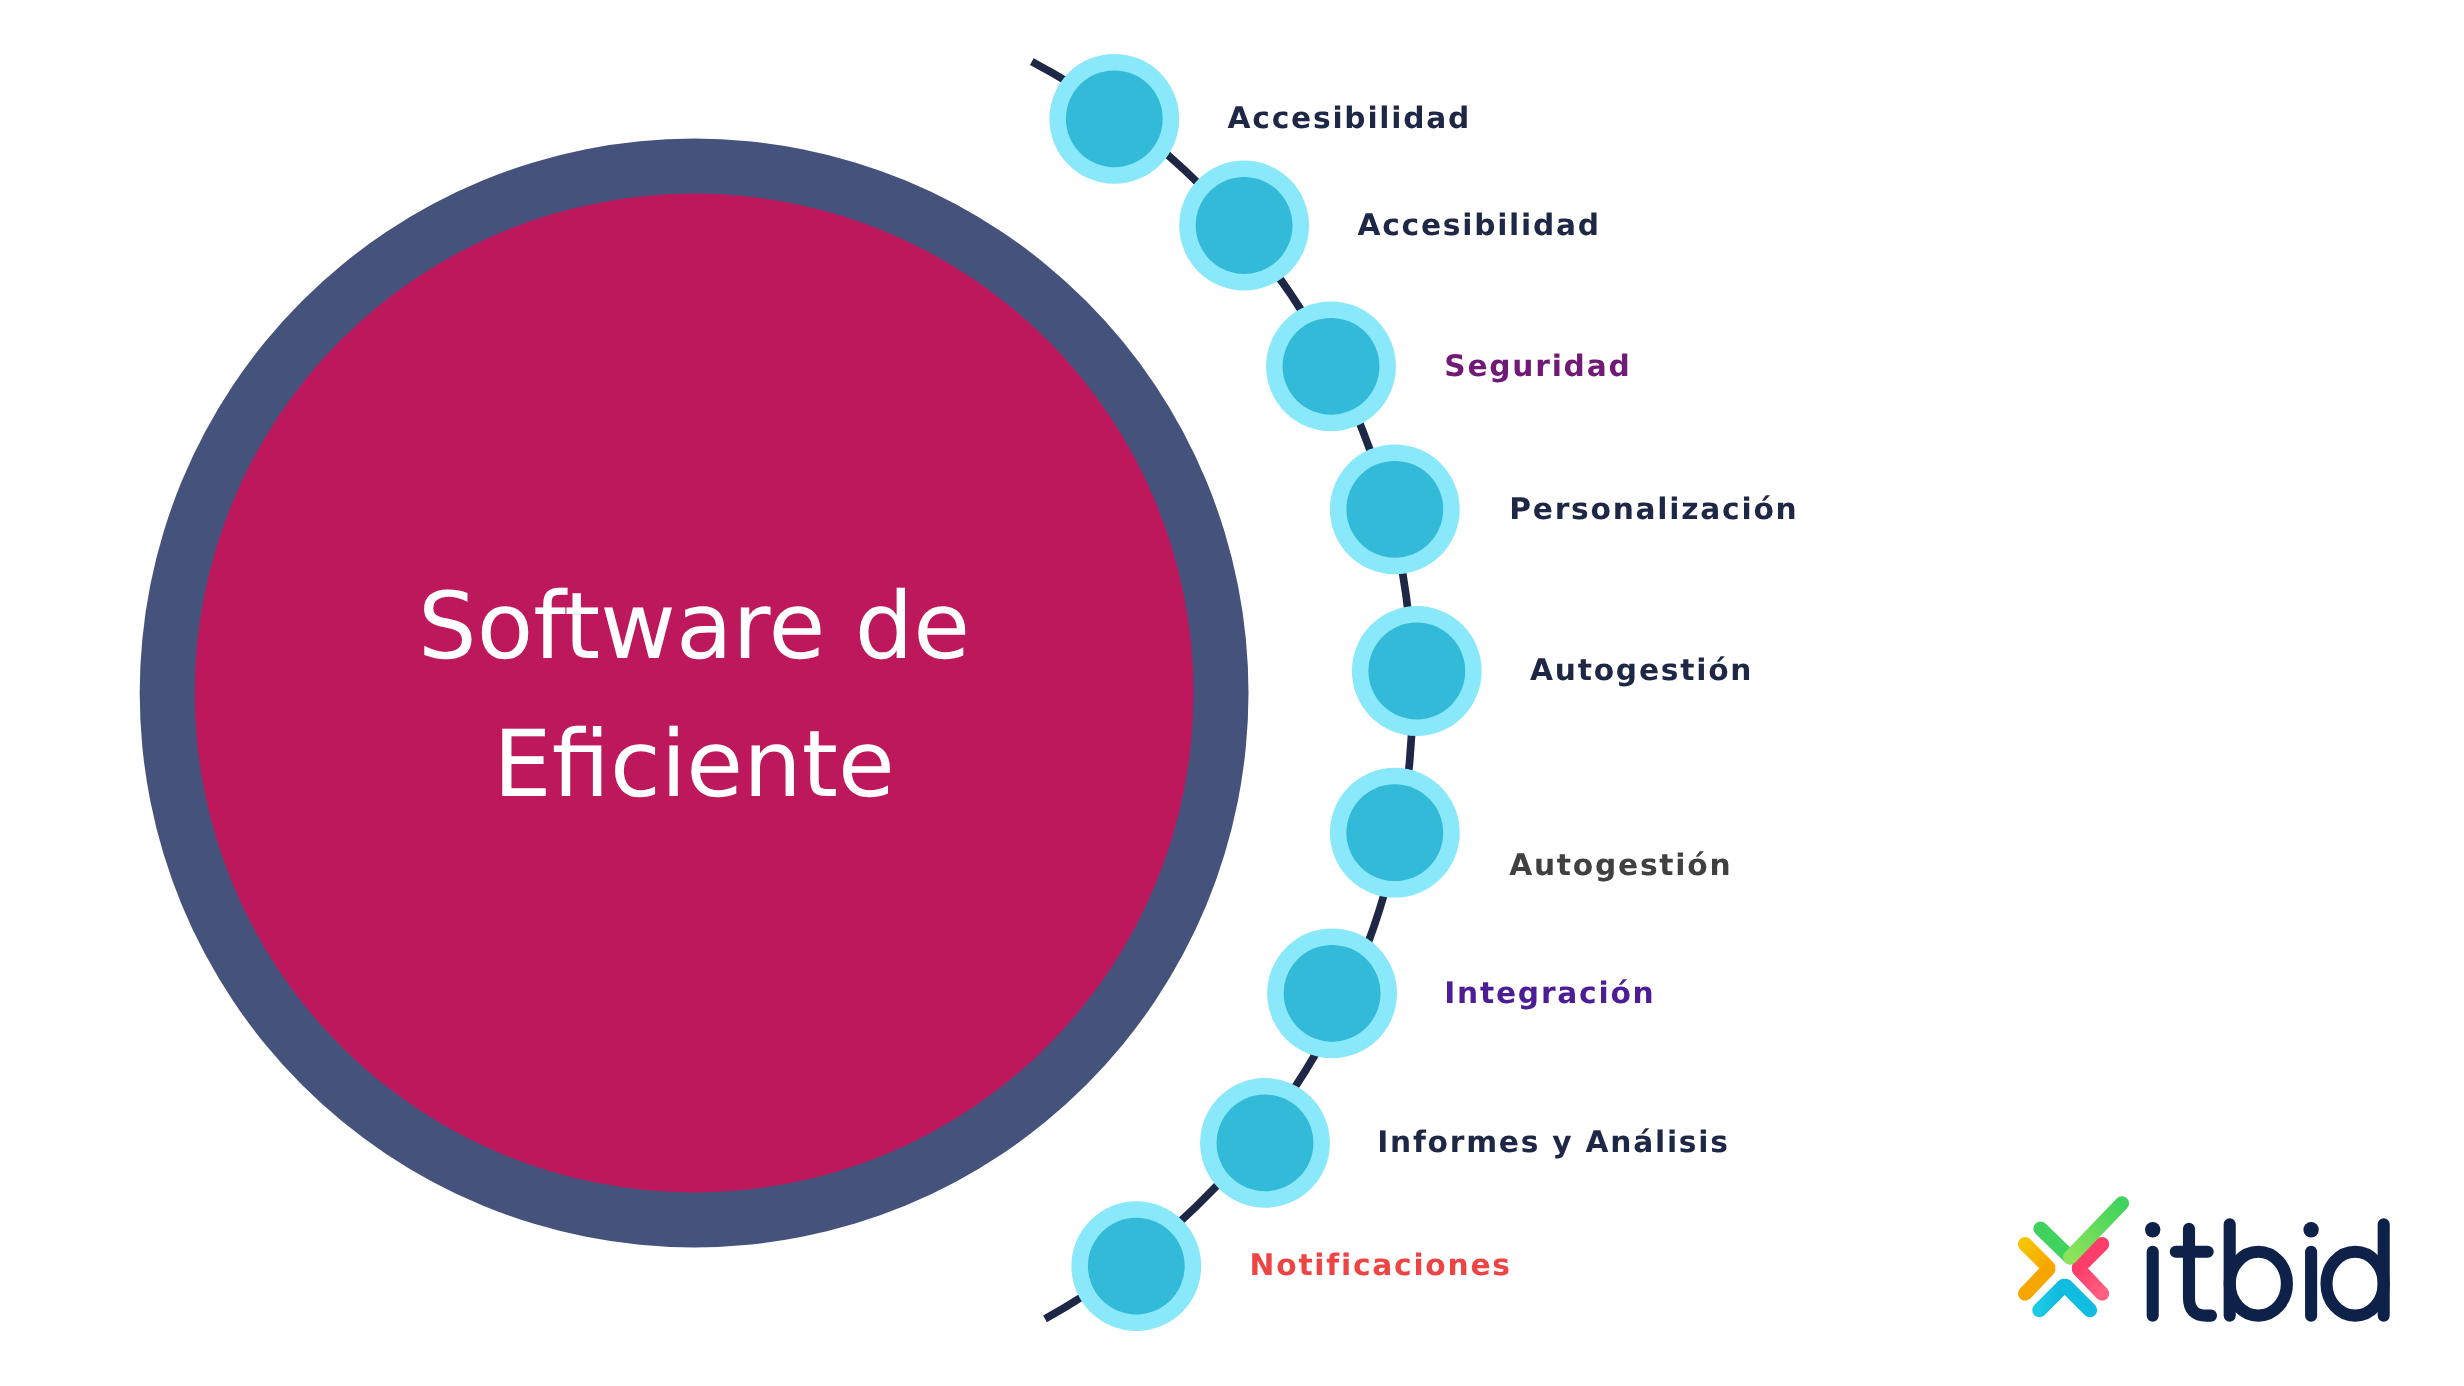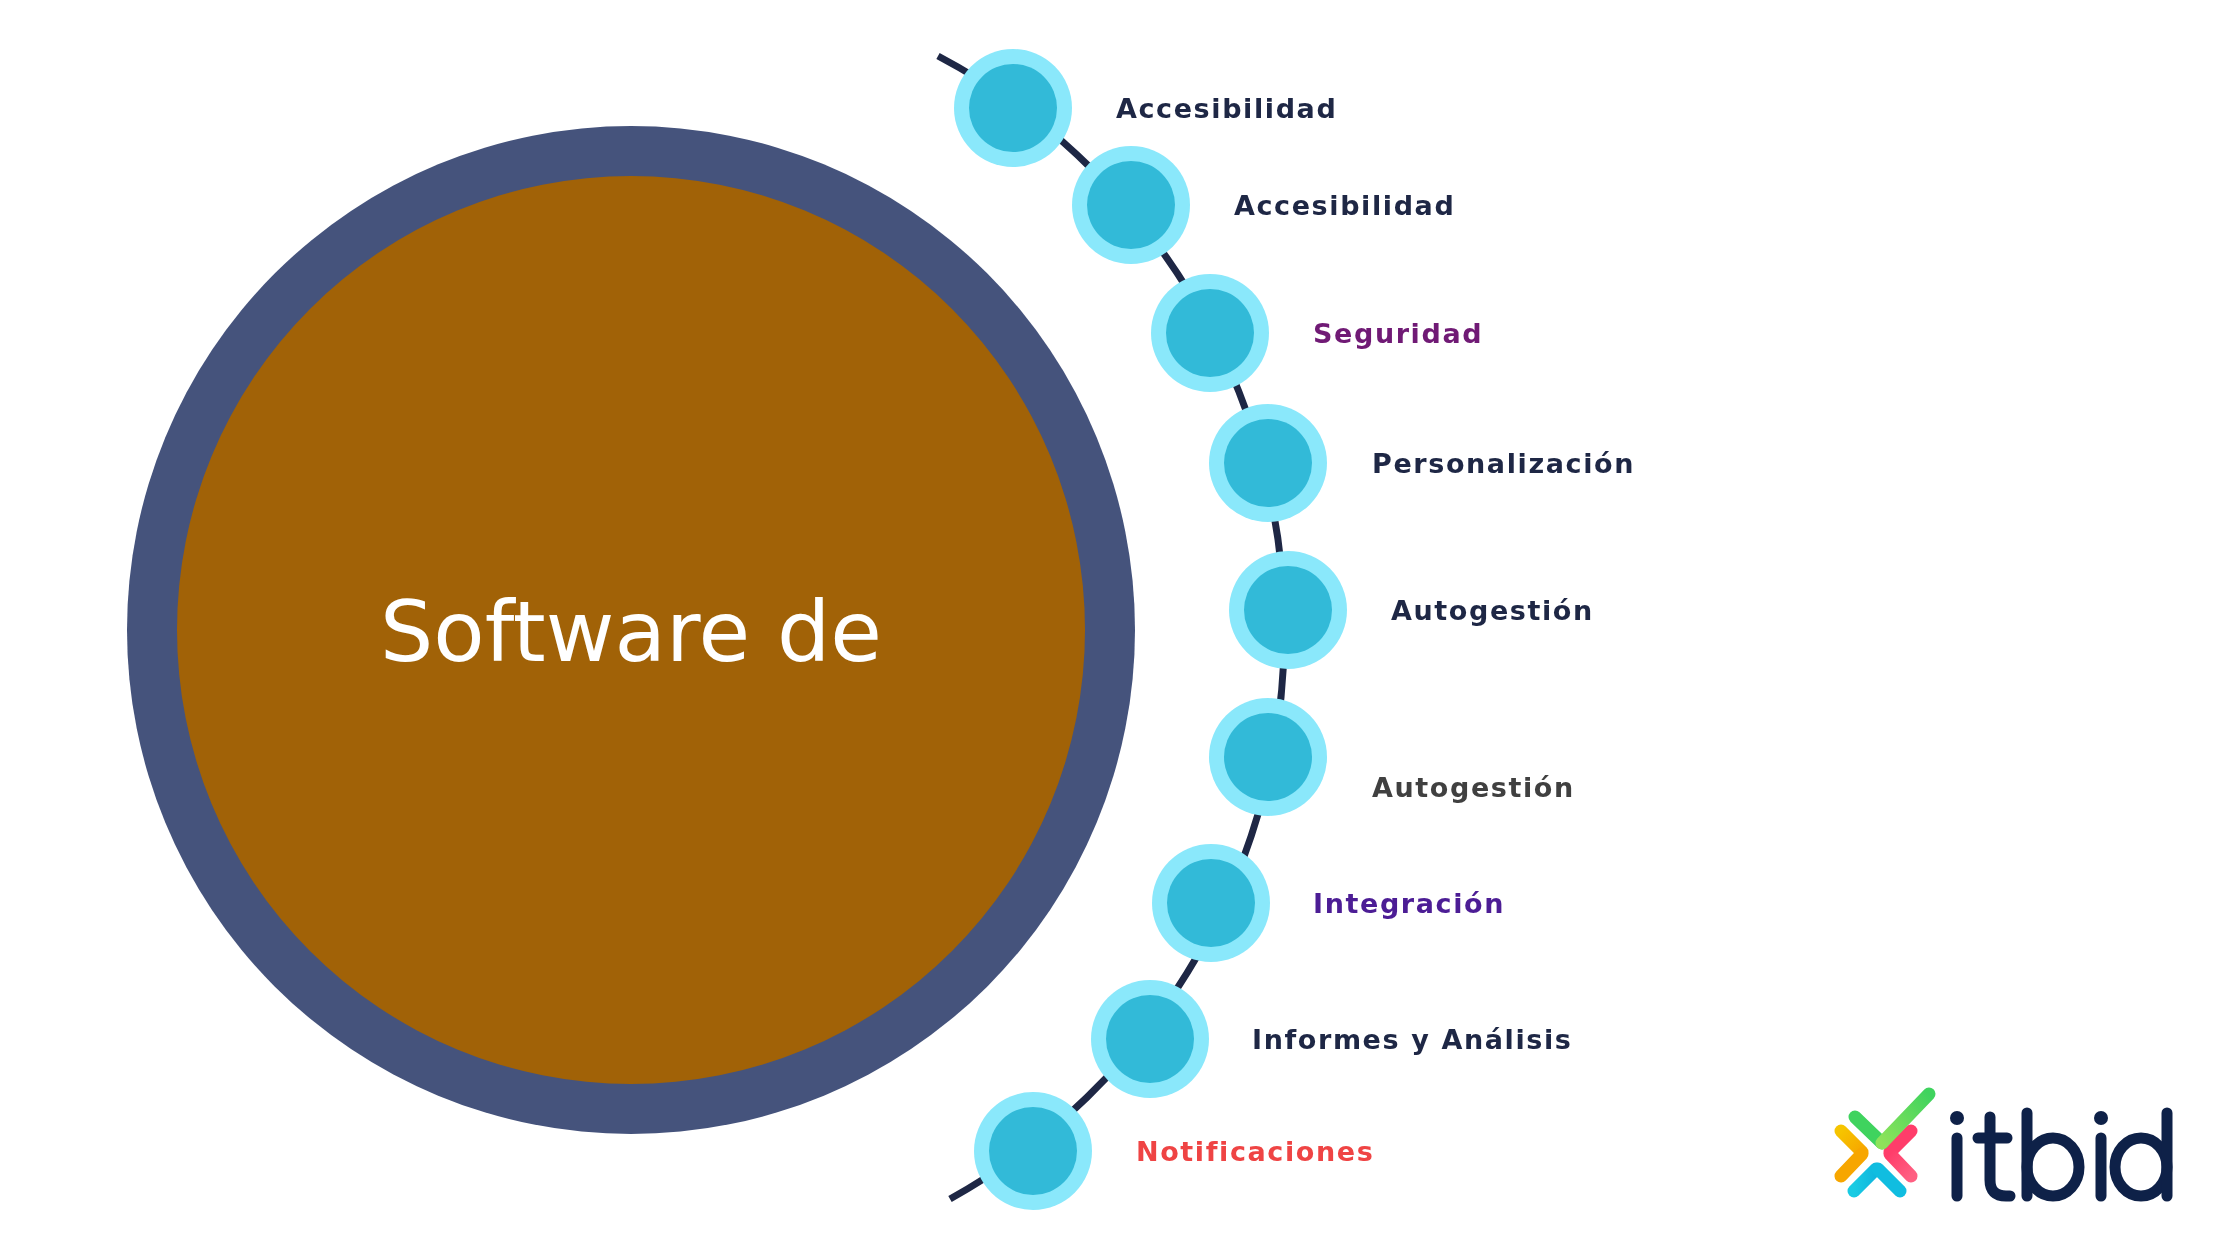--- a/index.html
+++ b/index.html
@@ -14,23 +14,24 @@
   .node-core { position: absolute; border-radius: 50%; left: 15px; top: 15px; width: 88px; height: 88px; }
   .node-label { position: absolute; font-family: "DejaVu Sans", sans-serif; font-weight: bold; font-size: 27px; letter-spacing: 1.6px; white-space: nowrap; transform: translateY(-50%); text-align: center; }
   .logo { position: absolute; left: 1830px; top: 1080px; width: 360px; height: 130px; }
 </style>
 </head>
 <body>
 
 <div class="canvas">
 
   <div class="hub-outer" style="left:127px; top:126px; width:1008px; height:1008px; background:#45537C;"></div>
-  <div class="hub-inner" style="left:177px; top:176px; width:908px; height:908px; background:#a16207;">
+  <div class="hub-inner" style="left:177px; top:176px; width:908px; height:908px; background:#be185d;">
     <div class="hub-title">
       <span>Software de</span>
+      <span>Eficiente</span>
     </div>
   </div>
 
   <svg class="connector" width="2240" height="1260" viewBox="0 0 2240 1260">
     <path d="M 938 56 A 650 650 0 0 1 950 1199" fill="none" stroke="#1E2745" stroke-width="7" transform="translate(0,0)"></path>
   </svg>
 
   <div id="nodes">
     <div class="node" style="left:954px; top:49px; width:118px; height:118px; background:#8AE8FB;">
         <div class="node-core" style="background:#32BAD8;"></div>

